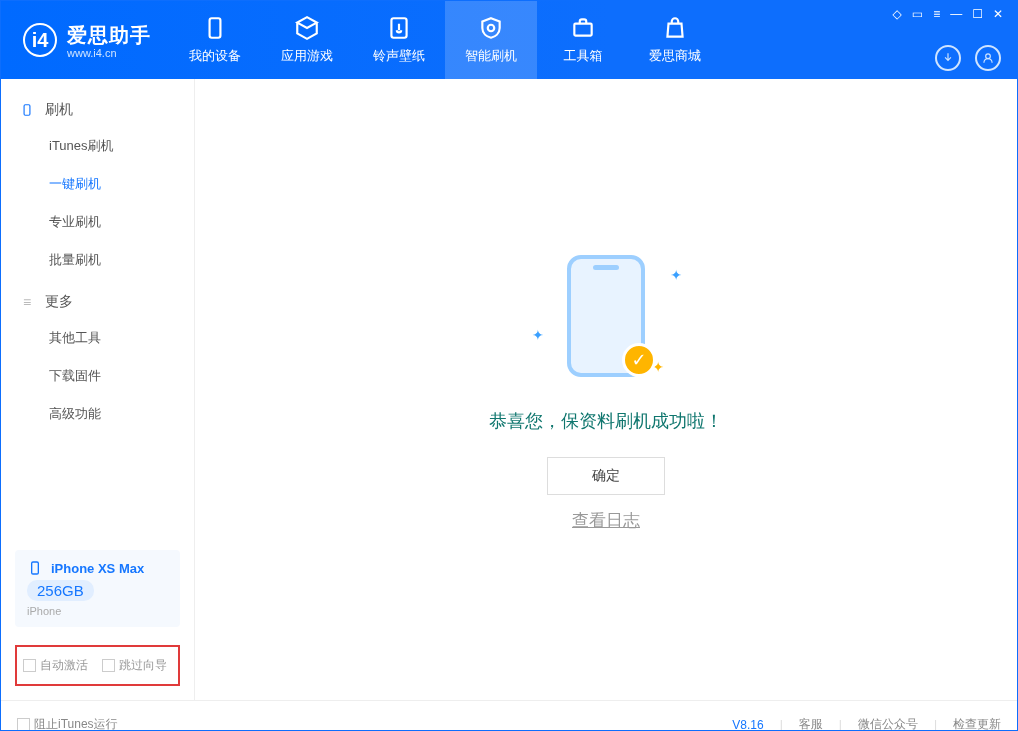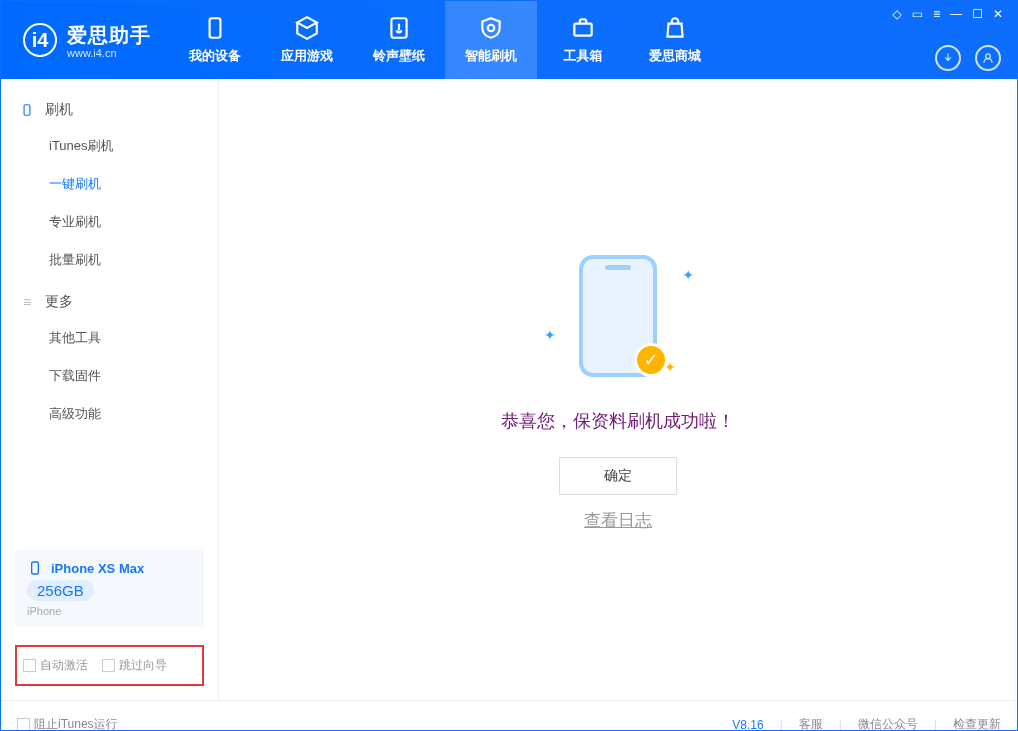--- a/index.html
+++ b/index.html
@@ -5,32 +5,32 @@
 * { margin: 0; padding: 0; box-sizing: border-box; font-family: "Microsoft YaHei", Arial, sans-serif; }
 body { background: #fff; width: 1018px; height: 731px; overflow: hidden; border: 1px solid #0d6efd; }
 
 
 .header { height: 78px; background: linear-gradient(90deg, #006aff 0%, #0d6efd 60%); display: flex; align-items: stretch; color: #fff; position: relative; }
 .logo-area { display: flex; align-items: center; padding: 0 18px 0 22px; }
 .logo-icon { width: 34px; height: 34px; border: 2.5px solid #fff; border-radius: 50%; display: flex; align-items: center; justify-content: center; font-weight: 700; font-size: 20px; margin-right: 10px; }
 .logo-text { display: flex; flex-direction: column; justify-content: center; }
 .logo-title { font-size: 20px; font-weight: 700; letter-spacing: 1px; }
 .logo-sub { font-size: 11px; color: #cfe4ff; margin-top: -2px; }
-.tabs { display: flex; flex: 1; font-weight: bold; }
+.tabs { display: flex; flex: 1; }
 .tab { width: 92px; display: flex; flex-direction: column; align-items: center; justify-content: center; font-size: 13px; cursor: pointer; position: relative; }
 .tab svg, .tab .ticon { width: 26px; height: 26px; margin-bottom: 6px; }
 .tab.active { background: rgba(255,255,255,0.18); }
 .header-right { position: absolute; right: 14px; top: 6px; display: flex; gap: 10px; align-items: center; }
 .header-right .mini { font-size: 12px; cursor: pointer; }
 .header-bottom-right { position: absolute; right: 16px; bottom: 8px; display: flex; gap: 14px; }
 .circ-btn { width: 26px; height: 26px; border: 2px solid #cfe4ff; border-radius: 50%; display: flex; align-items: center; justify-content: center; cursor: pointer; color: #cfe4ff; }
 
 
 .body { display: flex; height: calc(731px - 78px - 30px - 2px); }
-.sidebar { width: 218px; border-right: 1px solid #eee; padding: 14px 0; display: flex; flex-direction: column; }
+.sidebar { width: 194px; border-right: 1px solid #eee; padding: 14px 0; display: flex; flex-direction: column; }
 .side-section { margin-bottom: 6px; }
 .side-header { display: flex; align-items: center; padding: 8px 18px; font-size: 14px; color: #555; }
 .side-header .sicon { width: 16px; height: 16px; margin-right: 10px; display: flex; align-items: center; justify-content: center; }
 .side-item { padding: 10px 18px 10px 48px; font-size: 13px; color: #555; cursor: pointer; }
 .side-item.active { color: #1677ff; }
 .sidebar-spacer { flex: 1; }
 .mode-card, .device-card { margin: 6px 14px; background: #f5f9fe; border-radius: 4px; padding: 10px 12px; font-size: 13px; color: #555; display: flex; align-items: center; gap: 10px; }
 .device-card { flex-direction: column; align-items: flex-start; gap: 4px; }
 .device-card .dev-name { color: #1677ff; font-weight: 600; font-size: 13px; }
 .device-card .dev-row { display: flex; align-items: center; gap: 8px; }
@@ -40,21 +40,21 @@
 .chk { width: 13px; height: 13px; border: 1px solid #ccc; display: inline-block; margin-right: 4px; vertical-align: middle; }
 
 
 .main { flex: 1; display: flex; flex-direction: column; align-items: center; justify-content: center; position: relative; }
 .illus { width: 160px; height: 140px; position: relative; margin-bottom: 22px; }
 .phone { position: absolute; left: 50%; top: 8px; transform: translateX(-50%); width: 78px; height: 122px; border: 4px solid #9dcfff; border-radius: 14px; background: #e8f3ff; }
 .phone:before { content: ""; position: absolute; top: 6px; left: 50%; transform: translateX(-50%); width: 26px; height: 5px; background: #9dcfff; border-radius: 3px; }
 .sparkle { position: absolute; font-size: 14px; color: #3aa0ff; }
 .s1 { left: 6px; top: 80px; } .s2 { right: 4px; top: 20px; } .s3 { right: 22px; bottom: 12px; }
 .check-badge { position: absolute; right: 30px; bottom: 10px; width: 34px; height: 34px; background: #ffb500; border-radius: 50%; display: flex; align-items: center; justify-content: center; color: #fff; font-size: 18px; border: 3px solid #fff; }
-.success-text { font-size: 18px; color: #701a75; margin-bottom: 24px; }
+.success-text { font-size: 18px; color: #0f766e; margin-bottom: 24px; }
 .ok-btn { padding: 9px 44px; border: 1px solid #ddd; background: #fff; font-size: 14px; color: #444; cursor: pointer; margin-bottom: 14px; }
 .log-link { font-size: 17px; color: #999; text-decoration: underline; cursor: pointer; }
 
 
 .footer { height: 48px; border-top: 1px solid #eee; display: flex; align-items: center; padding: 0 16px; font-size: 12px; color: #888; }
 .footer .f-left { display: flex; align-items: center; gap: 6px; }
 .footer .f-right { margin-left: auto; display: flex; align-items: center; gap: 16px; text-align: right; }
 .vbar { color: #ddd; }
 </style>
 </head>

